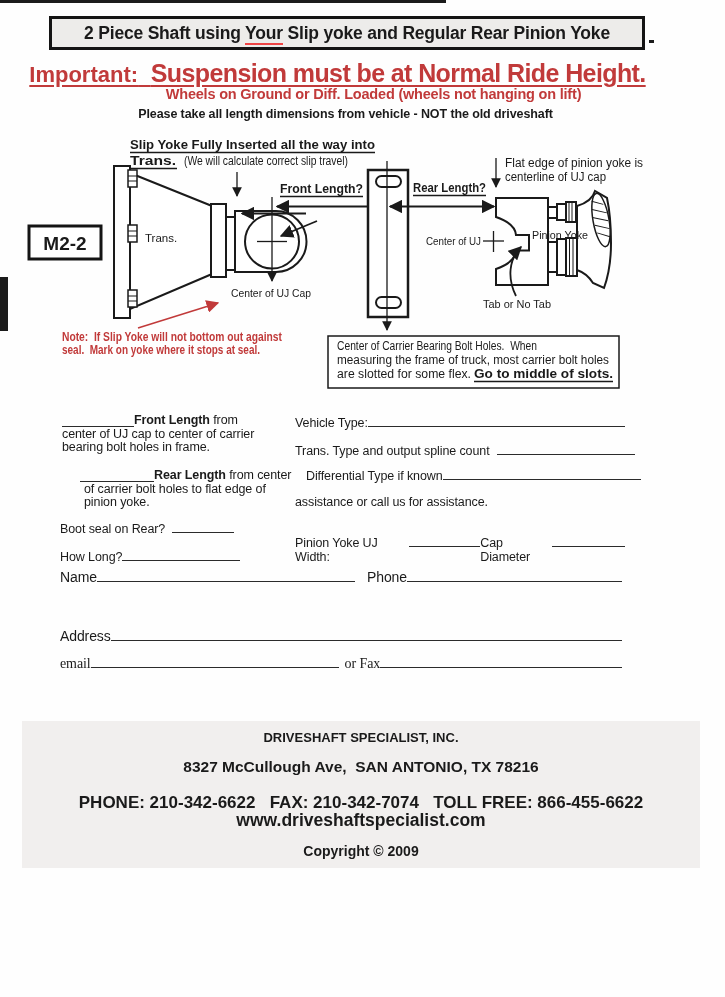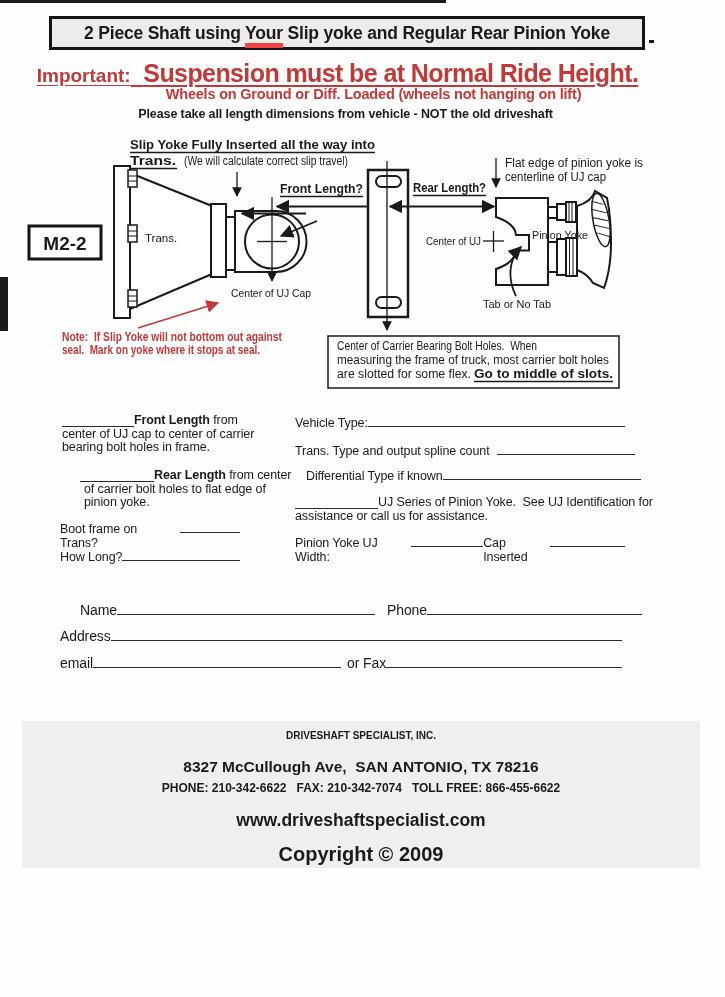--- a/index.html
+++ b/index.html
@@ -11,27 +11,27 @@
   }
   
   .artifact{position:absolute;background:#1b1b1b;}
   
   .title-box{
     position:absolute;left:49px;top:16px;width:590px;height:28px;
     border:3px solid #141414;background:var(--title-box-bg,#edecea);
     text-align:center;line-height:28px;font-size:17.5px;font-weight:bold;
     letter-spacing:-0.2px;white-space:pre;
   }
-  .title-box .u{border-bottom:5px solid #ef4444;}
+  .title-box .u{border-bottom:2px solid #ef4444;}
   .important-line{
     position:absolute;top:59px;left:0;width:100%;text-align:center;
     transform:translateX(-25px);white-space:pre;
   }
   .imp-label{
-    color:var(--red,#c13a3a);font-weight:bold;font-size:19px;
+    color:var(--red,#c13a3a);font-weight:bold;font-size:22px;
     text-decoration:underline;text-underline-offset:3px;text-align:right;
   }
   .imp-text{
     color:var(--red,#c13a3a);font-weight:bold;font-size:25px;
     letter-spacing:-0.6px;text-decoration:underline;text-underline-offset:3px;
   }
   .warning2{
     position:absolute;top:86px;left:0;width:100%;text-align:center;
     transform:translateX(11px);
     color:var(--red,#c13a3a);font-weight:bold;font-size:14.5px;letter-spacing:-0.2px;
@@ -216,21 +216,21 @@
     <span class="bl">bearing bolt holes in frame.</span>
   </div>
 
   <div class="fblock" style="left:58px;top:469px;width:250px;margin-left:22px;">
     <span class="bl"><span class="blank" style="width:74px;"></span><b>Rear Length</b><span class="pre"> from center</span></span>
     <span class="bl" style="padding-left:4px;">of carrier bolt holes to flat edge of</span>
     <span class="bl" style="padding-left:4px;">pinion yoke.</span>
   </div>
 
   <div class="frow" style="left:60px;top:520px;width:180px;">
-    <span>Boot frame on Trans?</span>
+    <span>Boot seal on Rear?</span>
     <span class="blank gap" style="width:62px;"></span>
   </div>
 
   <div class="frow" style="left:60px;top:548px;width:200px;">
     <span>How Long?</span>
     <span class="blank" style="width:118px;"></span>
   </div>
 
   <div class="frow" style="left:295px;top:414px;width:330px;">
     <span>Vehicle Type:</span>
@@ -241,51 +241,50 @@
     <span>Trans. Type and output spline count</span>
     <span class="blank flex gap"></span>
   </div>
 
   <div class="frow" style="left:306px;top:467px;width:335px;">
     <span>Differential Type if known</span>
     <span class="blank flex"></span>
   </div>
 
   <div class="fblock" style="left:295px;top:496px;width:360px;">
-    <span class="bl"><span class="blank" style="width:83px;"></span><span class="pre">UJ Series of Pinion Yoke.  See UJ Identification for</span></span>
     <span class="bl">assistance or call us for assistance.</span>
   </div>
 
   <div class="frow" style="left:295px;top:534px;width:330px;">
     <span>Pinion Yoke UJ Width:</span>
     <span class="blank" style="width:76px;"></span>
-    <span>Cap Inserted</span>
+    <span>Cap Diameter</span>
     <span class="blank" style="width:78px;"></span>
   </div>
 
-  <div class="frow contact" style="left:60px;top:602px;width:562px;margin-left:20px;">
+  <div class="frow contact" style="left:60px;top:569px;width:562px;">
     <span>Name</span>
     <span class="blank" style="width:258px;"></span>
     <span style="margin-left:12px;">Phone</span>
     <span class="blank flex"></span>
   </div>
 
   <div class="frow contact" style="left:60px;top:628px;width:562px;">
     <span>Address</span>
     <span class="blank flex"></span>
   </div>
 
-  <div class="frow contact" style="left:60px;top:655px;width:562px;">
+  <div class="frow contact" style="left:60px;top:655px;width:562px;font-family:Liberation Serif, serif;">
     <span>email</span>
     <span class="blank" style="width:248px;"></span>
     <span style="margin-left:6px;">or Fax</span>
     <span class="blank flex"></span>
   </div>
 
   <div class="footer">
-    <div class="fl" style="top:9px;font-size:10px;">DRIVESHAFT SPECIALIST, INC.</div>
+    <div class="fl" style="top:9px;font-size:13px;">DRIVESHAFT SPECIALIST, INC.</div>
     <div class="fl" style="top:37px;font-size:15.5px;">8327 McCullough Ave,  SAN ANTONIO, TX 78216</div>
-    <div class="fl" style="top:60px;font-size:12px;">PHONE: 210-342-6622   FAX: 210-342-7074   TOLL FREE: 866-455-6622</div>
+    <div class="fl" style="top:72px;font-size:17px;">PHONE: 210-342-6622   FAX: 210-342-7074   TOLL FREE: 866-455-6622</div>
     <div class="fl" style="top:89px;font-size:17.5px;">www.driveshaftspecialist.com</div>
-    <div class="fl" style="top:122px;font-size:20px;">Copyright © 2009</div>
+    <div class="fl" style="top:122px;font-size:14px;">Copyright © 2009</div>
   </div>
 
 </div>
 
 </body></html>

